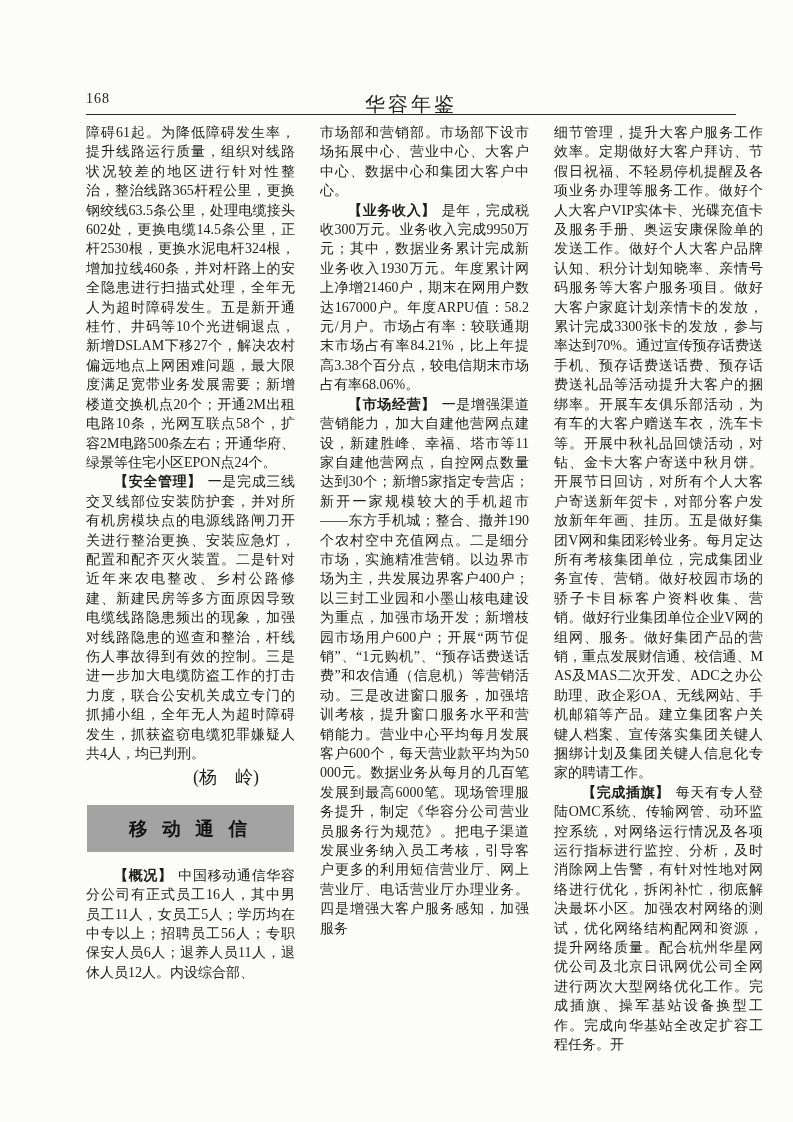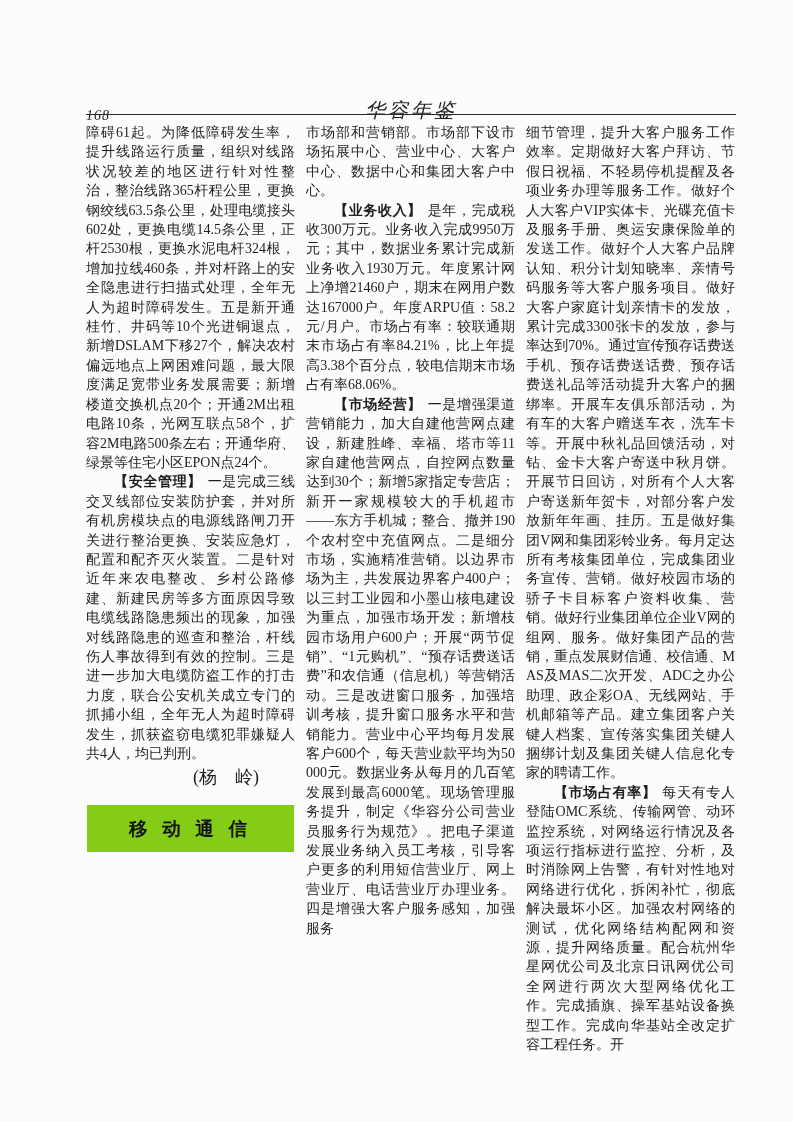--- a/index.html
+++ b/index.html
@@ -11,44 +11,43 @@
     width: 793px;
     height: 1122px;
     margin: 0 auto;
     background: #fcfcfa;
     color: #1d1d1d;
     overflow: hidden;
   }
 
   .page-header {
     position: absolute;
-    left: 86px; right: 57px; top: 97px;
+    left: 86px; right: 57px; top: 91px;
     display: flex;
-    align-items: flex-end;
+    align-items: flex-start;
     font-size: 14.5px;
-    font-style: italic;
   }
   .page-number { width: 90px; font-size: 14px; letter-spacing: 1px; }
   .page-title  { flex: 1; text-align: center; font-size: 20px; letter-spacing: 3px; }
   .header-spacer { width: 90px; }
 
   .header-rule {
     position: absolute;
     left: 86px; right: 57px; top: 114px;
     border: none;
     border-top: 1.3px solid #2a2a2a;
     height: 0;
   }
 
   .columns {
     position: absolute;
     left: 86px; right: 57px; top: 123px;
     height: 940px;
     display: flex;
-    gap: 11px;
+    gap: 25px;
   }
   .column {
     width: 209px;
     flex: 0 0 209px;
     overflow: hidden;
   }
 
   p.body {
     font-size: 14px;
     line-height: 19.4px;
@@ -62,21 +61,21 @@
   .signature {
     font-size: 18px;
     line-height: 19.4px;
     text-align: right;
     padding-right: 2em;
     margin-top: 5px;
   }
 
   .section-banner {
     margin: 17px 1px 14px 1px;
-    background: #84cc16;
+    background: #a3a3a3;
     text-align: center;
     font-weight: bold;
     font-size: 18.5px;
     letter-spacing: 5px;
     padding: 11px 0;
     color: #111;
   }
 </style>
 </head>
 <body>
@@ -95,33 +94,36 @@
 
     <section class="column">
       <p class="body">障碍61起。为降低障碍发生率，提升线路运行质量，组织对线路状况较差的地区进行针对性整治，整治线路365杆程公里，更换钢绞线63.5条公里，处理电缆接头602处，更换电缆14.5条公里，正杆2530根，更换水泥电杆324根，增加拉线460条，并对杆路上的安全隐患进行扫描式处理，全年无人为超时障碍发生。五是新开通桂竹、井码等10个光进铜退点，新增DSLAM下移27个，解决农村偏远地点上网困难问题，最大限度满足宽带业务发展需要；新增楼道交换机点20个；开通2M出租电路10条，光网互联点58个，扩容2M电路500条左右；开通华府、绿景等住宅小区EPON点24个。</p>
       <p class="body indent">
         <span class="entry-label">【安全管理】</span><span>一是完成三线交叉线部位安装防护套，并对所有机房模块点的电源线路闸刀开关进行整治更换、安装应急灯，配置和配齐灭火装置。二是针对近年来农电整改、乡村公路修建、新建民房等多方面原因导致电缆线路隐患频出的现象，加强对线路隐患的巡查和整治，杆线伤人事故得到有效的控制。三是进一步加大电缆防盗工作的打击力度，联合公安机关成立专门的抓捕小组，全年无人为超时障碍发生，抓获盗窃电缆犯罪嫌疑人共4人，均已判刑。</span>
       </p>
       <p class="signature">(杨　岭)</p>
       <div class="section-banner">
         <span>移 动 通 信</span>
       </div>
+      <p class="body indent">
+        <span class="entry-label">【概况】</span><span>中国移动通信华容分公司有正式员工16人，其中男员工11人，女员工5人；学历均在中专以上；招聘员工56人；专职保安人员6人；退养人员11人，退休人员12人。内设综合部、</span>
+      </p>
     </section>
 
     <section class="column">
       <p class="body">市场部和营销部。市场部下设市场拓展中心、营业中心、大客户中心、数据中心和集团大客户中心。</p>
       <p class="body indent">
         <span class="entry-label">【业务收入】</span><span>是年，完成税收300万元。业务收入完成9950万元；其中，数据业务累计完成新业务收入1930万元。年度累计网上净增21460户，期末在网用户数达167000户。年度ARPU值：58.2元/月户。市场占有率：较联通期末市场占有率84.21%，比上年提高3.38个百分点，较电信期末市场占有率68.06%。</span>
       </p>
       <p class="body indent">
         <span class="entry-label">【市场经营】</span><span>一是增强渠道营销能力，加大自建他营网点建设，新建胜峰、幸福、塔市等11家自建他营网点，自控网点数量达到30个；新增5家指定专营店；新开一家规模较大的手机超市——东方手机城；整合、撤并190个农村空中充值网点。二是细分市场，实施精准营销。以边界市场为主，共发展边界客户400户；以三封工业园和小墨山核电建设为重点，加强市场开发；新增枝园市场用户600户；开展“两节促销”、“1元购机”、“预存话费送话费”和农信通（信息机）等营销活动。三是改进窗口服务，加强培训考核，提升窗口服务水平和营销能力。营业中心平均每月发展客户600个，每天营业款平均为50000元。数据业务从每月的几百笔发展到最高6000笔。现场管理服务提升，制定《华容分公司营业员服务行为规范》。把电子渠道发展业务纳入员工考核，引导客户更多的利用短信营业厅、网上营业厅、电话营业厅办理业务。四是增强大客户服务感知，加强服务</span>
       </p>
     </section>
 
     <section class="column">
       <p class="body">细节管理，提升大客户服务工作效率。定期做好大客户拜访、节假日祝福、不轻易停机提醒及各项业务办理等服务工作。做好个人大客户VIP实体卡、光碟充值卡及服务手册、奥运安康保险单的发送工作。做好个人大客户品牌认知、积分计划知晓率、亲情号码服务等大客户服务项目。做好大客户家庭计划亲情卡的发放，累计完成3300张卡的发放，参与率达到70%。通过宣传预存话费送手机、预存话费送话费、预存话费送礼品等活动提升大客户的捆绑率。开展车友俱乐部活动，为有车的大客户赠送车衣，洗车卡等。开展中秋礼品回馈活动，对钻、金卡大客户寄送中秋月饼。开展节日回访，对所有个人大客户寄送新年贺卡，对部分客户发放新年年画、挂历。五是做好集团V网和集团彩铃业务。每月定达所有考核集团单位，完成集团业务宣传、营销。做好校园市场的骄子卡目标客户资料收集、营销。做好行业集团单位企业V网的组网、服务。做好集团产品的营销，重点发展财信通、校信通、MAS及MAS二次开发、ADC之办公助理、政企彩OA、无线网站、手机邮箱等产品。建立集团客户关键人档案、宣传落实集团关键人捆绑计划及集团关键人信息化专家的聘请工作。</p>
       <p class="body indent">
-        <span class="entry-label">【市场占有率】</span><span>每天有专人登陆OMC系统、传输网管、动环监控系统，对网络运行情况及各项运行指标进行监控、分析，及时消除网上告警，有针对性地对网络进行优化，拆闲补忙，彻底解决最坏小区。加强农村网络的测试，优化网络结构配网和资源，提升网络质量。配合杭州华星网优公司及北京日讯网优公司全网进行两次大型网络优化工作。完成插旗、操军基站设备换型工作。完成向华基站全改定扩容工程任务。开</span>
+        <span class="entry-label">【完成插旗】</span><span>每天有专人登陆OMC系统、传输网管、动环监控系统，对网络运行情况及各项运行指标进行监控、分析，及时消除网上告警，有针对性地对网络进行优化，拆闲补忙，彻底解决最坏小区。加强农村网络的测试，优化网络结构配网和资源，提升网络质量。配合杭州华星网优公司及北京日讯网优公司全网进行两次大型网络优化工作。完成插旗、操军基站设备换型工作。完成向华基站全改定扩容工程任务。开</span>
       </p>
     </section>
 
   </main>
 </div>
 
 </body></html>

